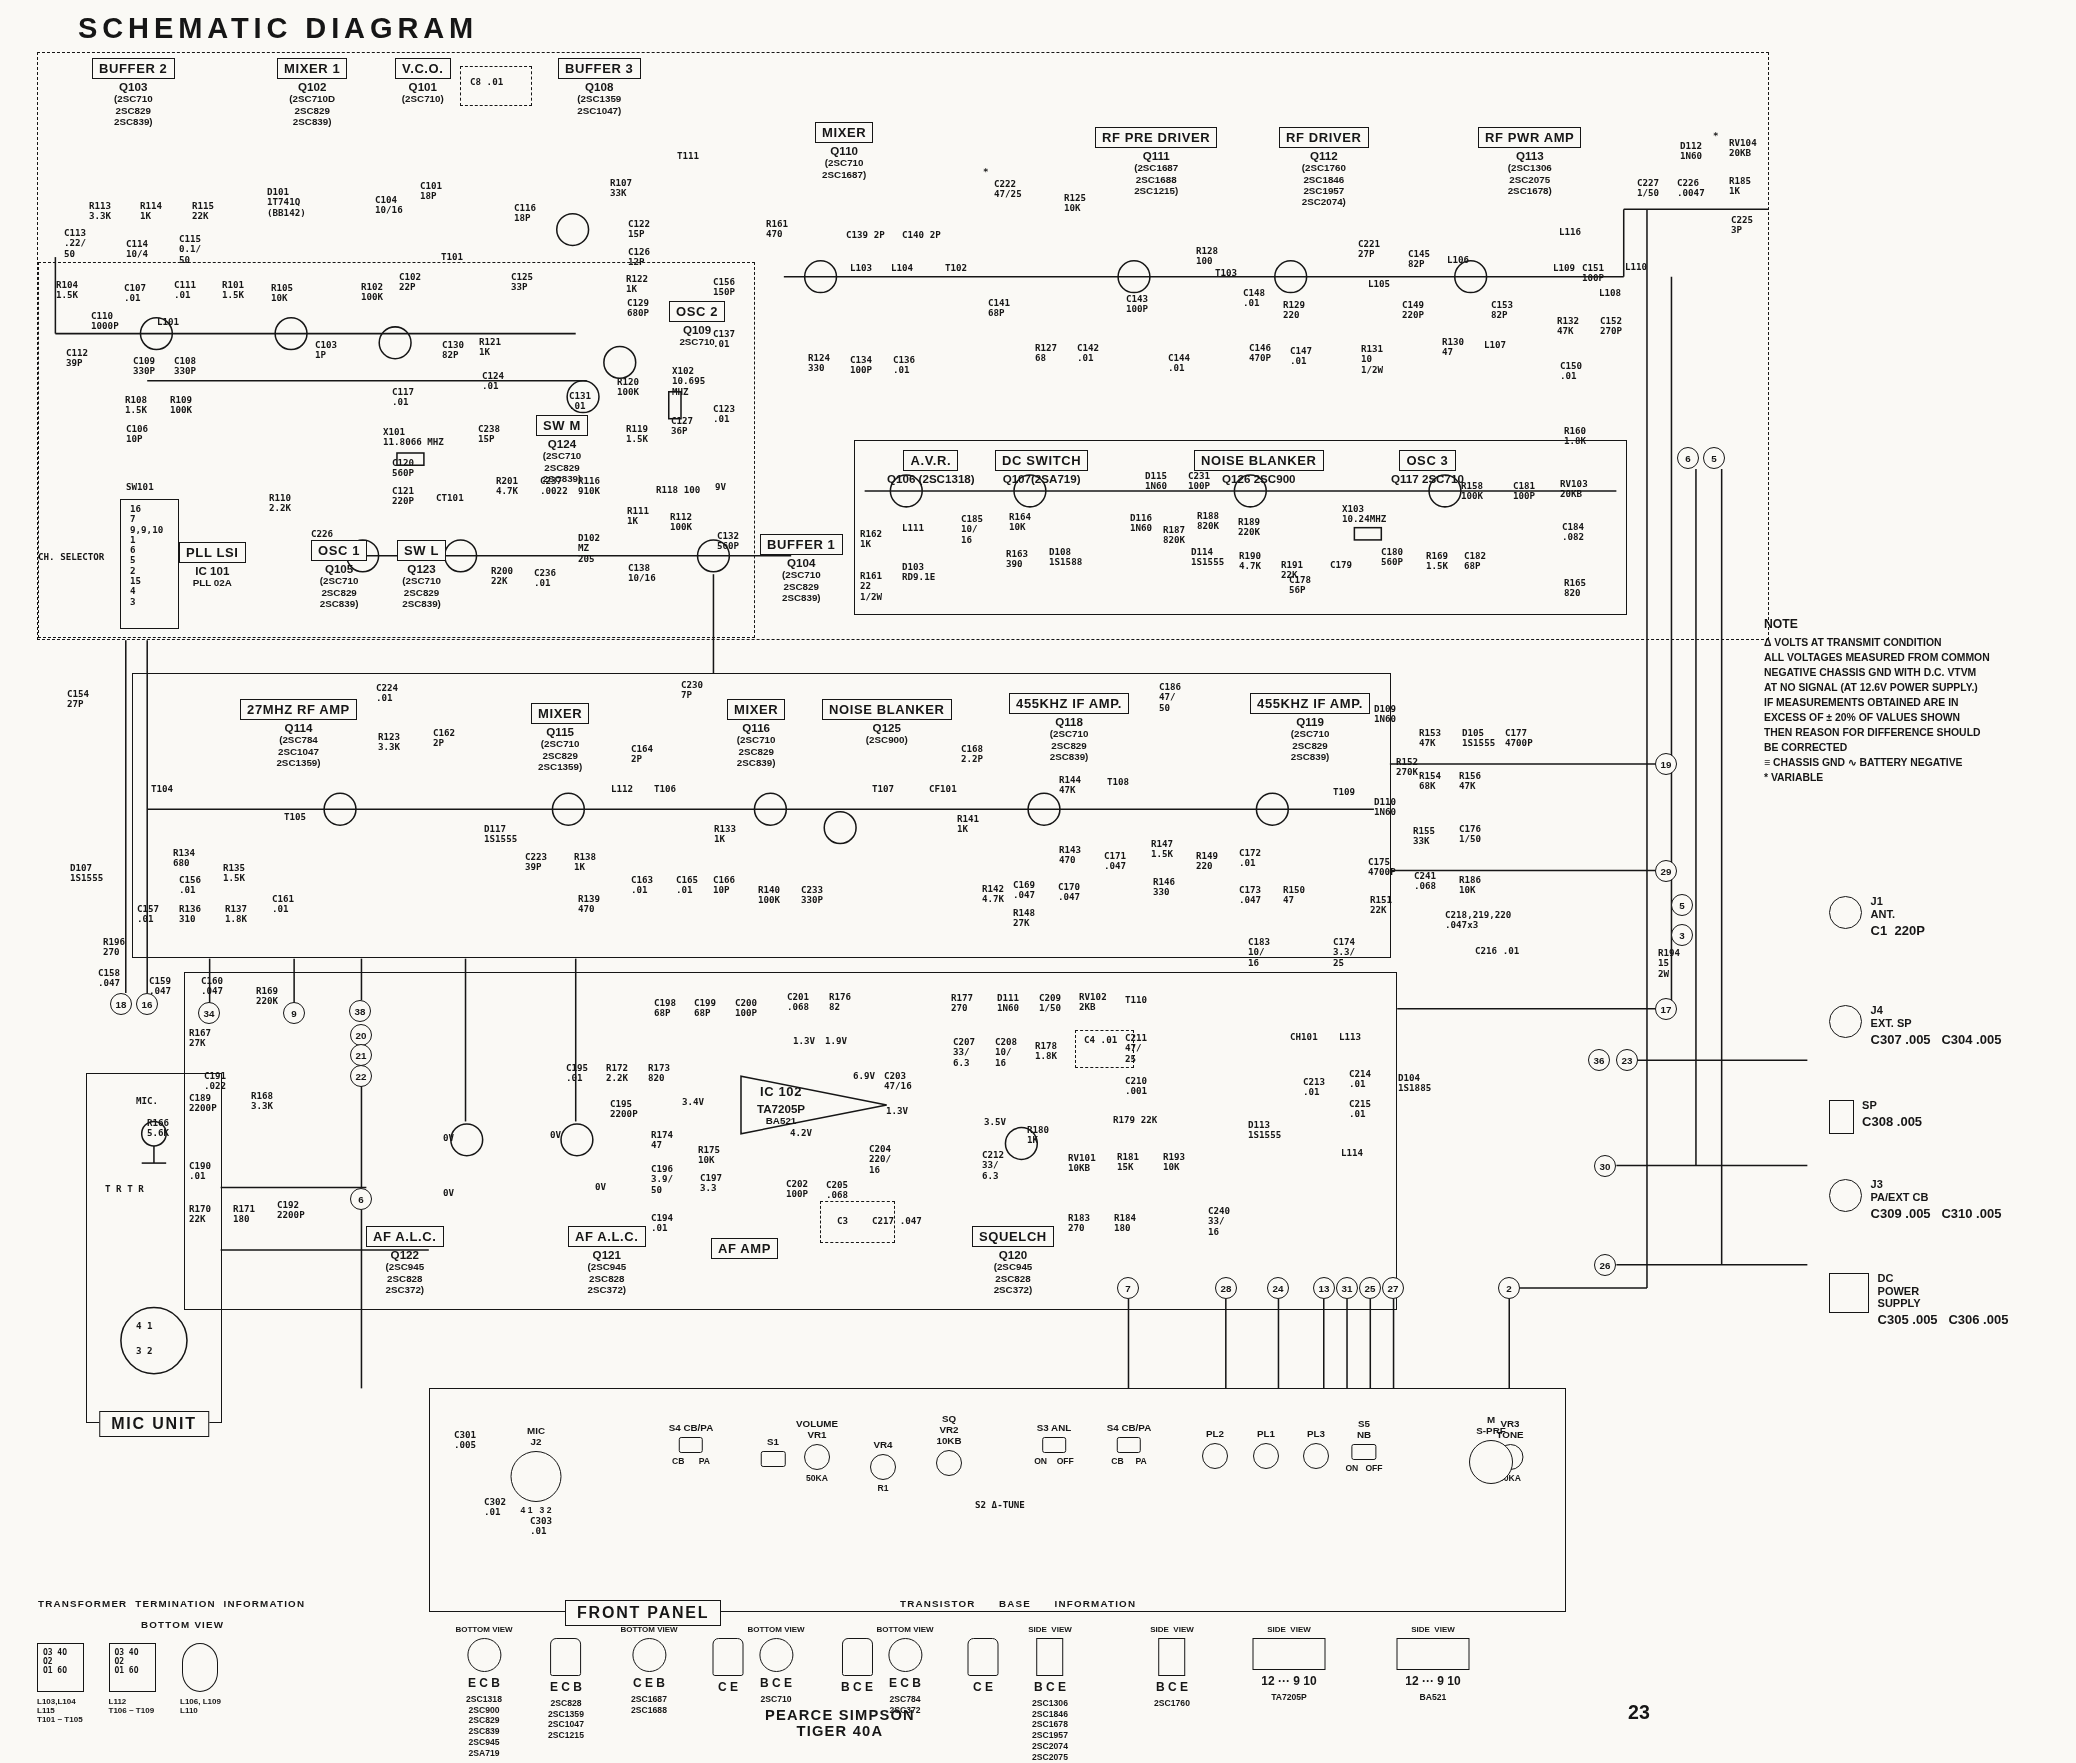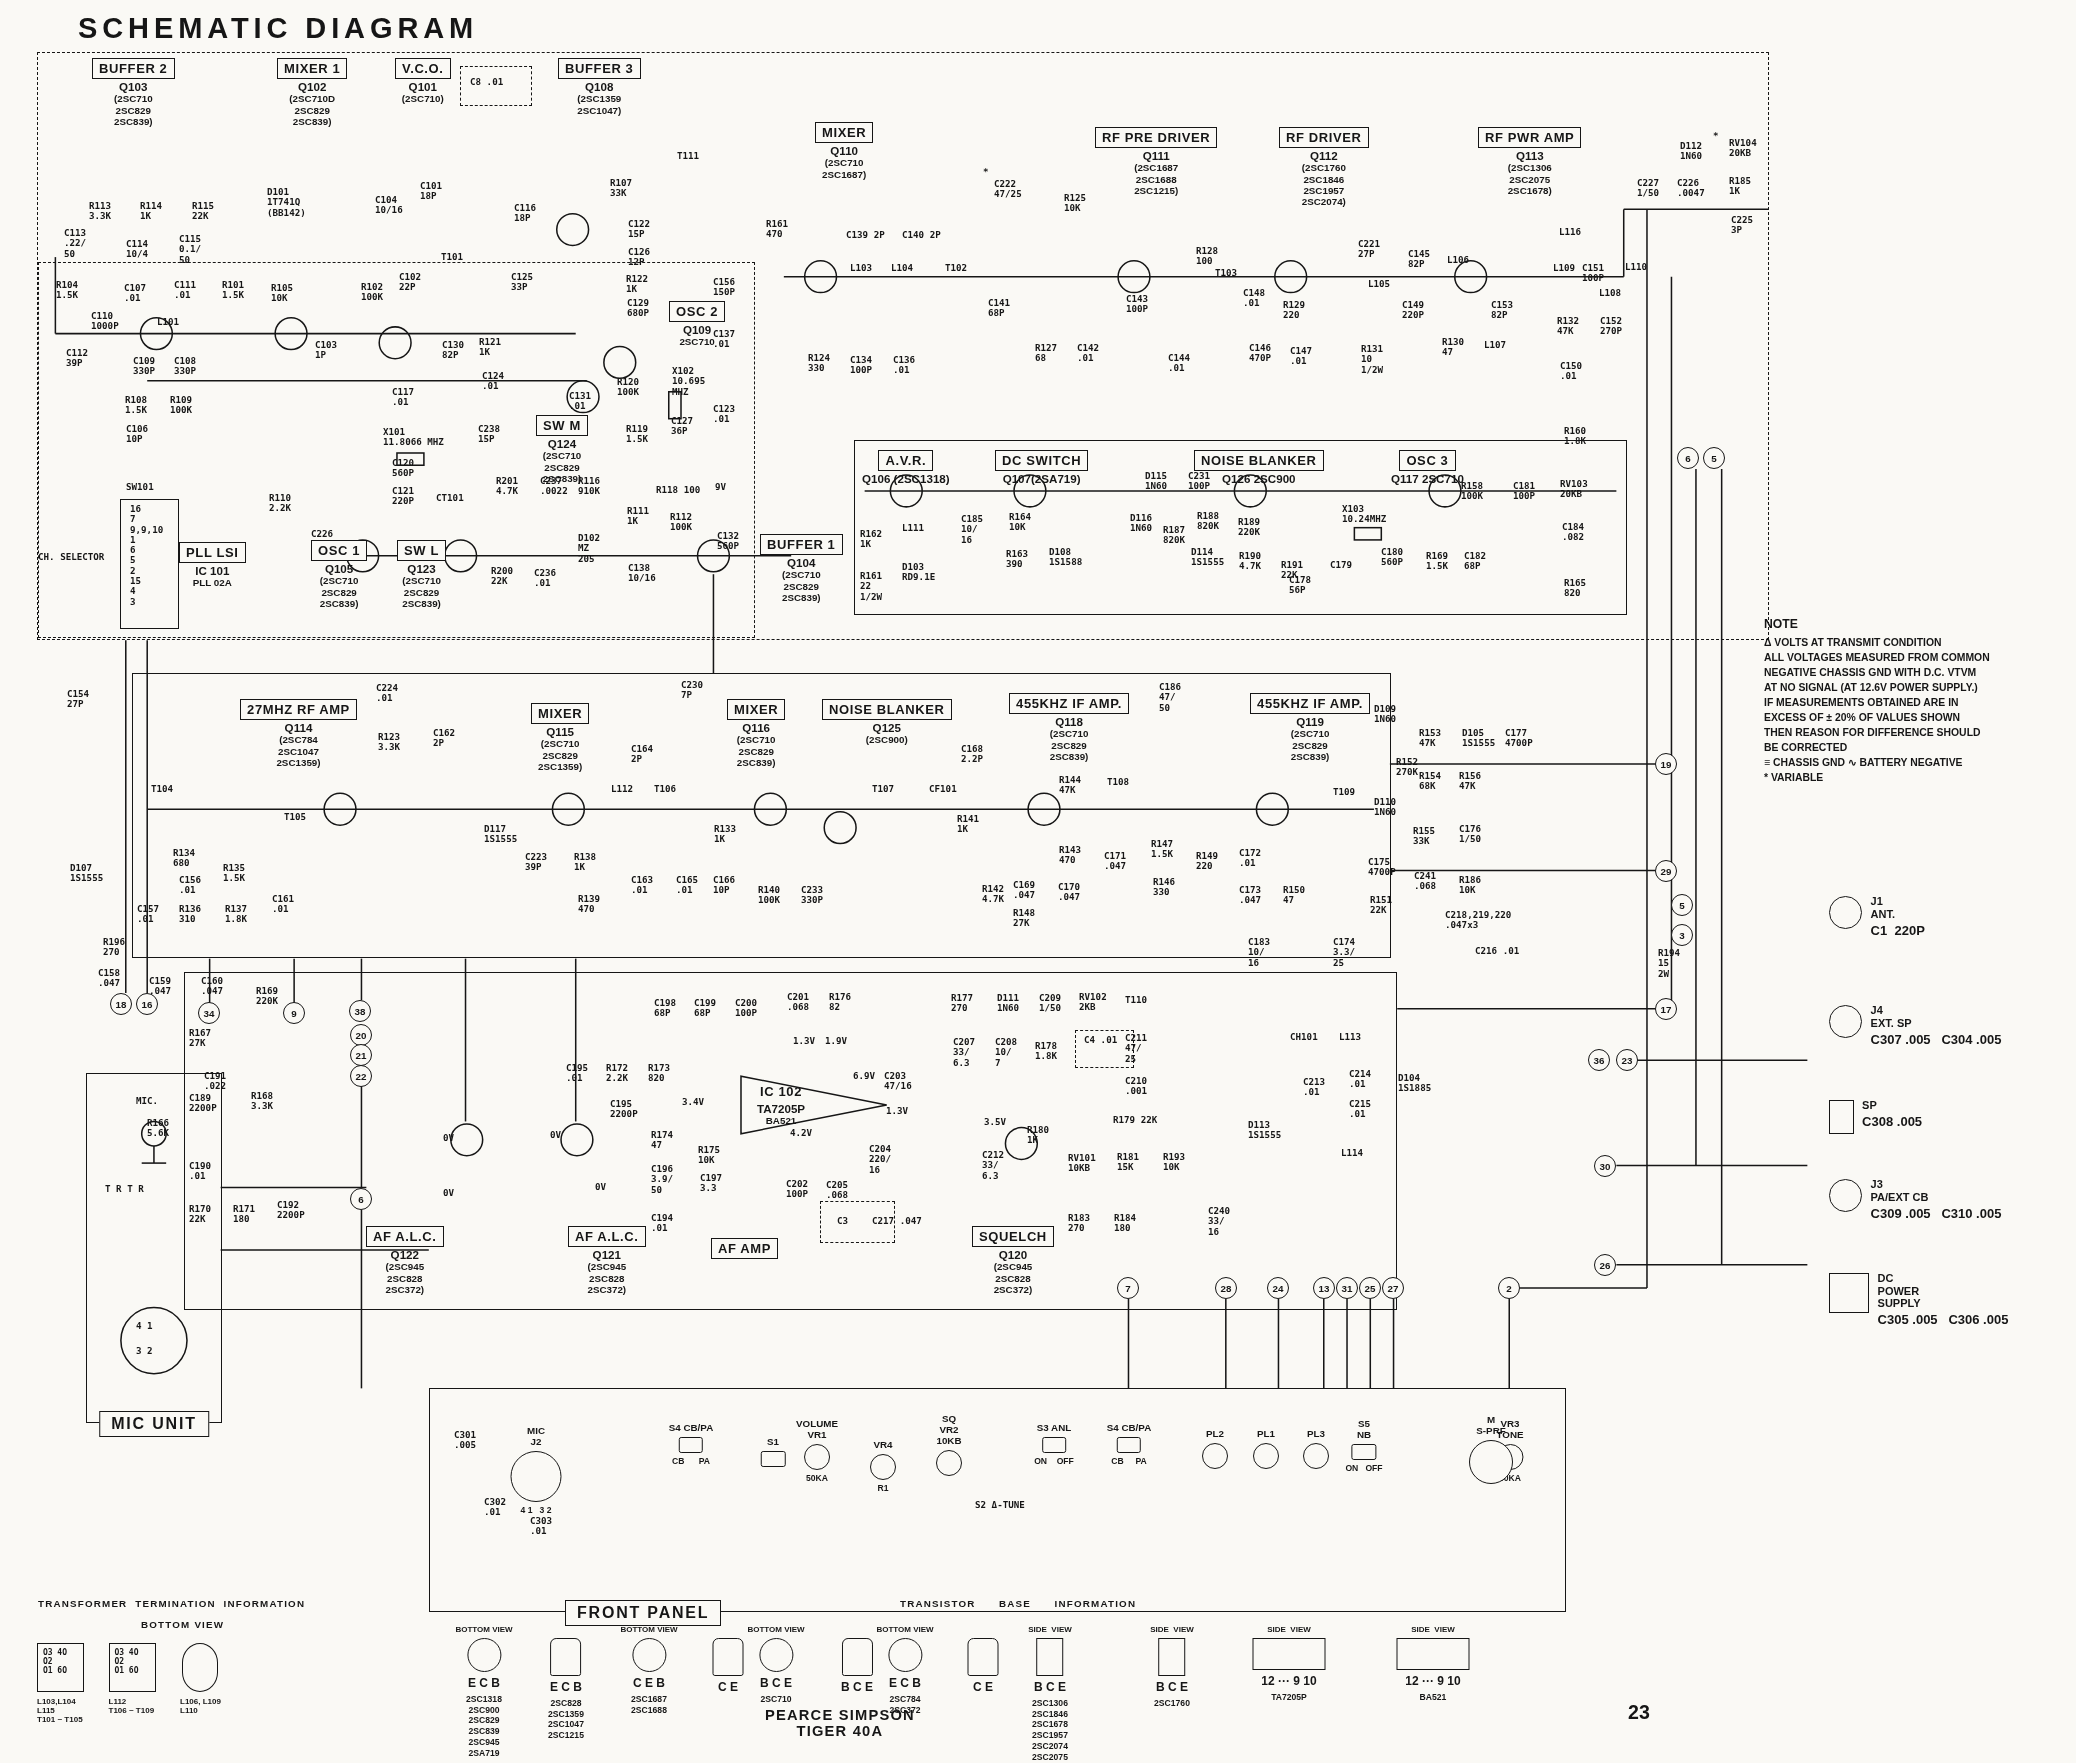--- a/index.html
+++ b/index.html
@@ -216,21 +216,21 @@
     <div class="block" style="left: 92px; top: 58px;"><div class="block-title">BUFFER 2</div><div class="block-des">Q103</div><div class="block-part">(2SC710</div><div class="block-part">2SC829</div><div class="block-part">2SC839)</div></div>
     <div class="block" style="left: 277px; top: 58px;"><div class="block-title">MIXER 1</div><div class="block-des">Q102</div><div class="block-part">(2SC710D</div><div class="block-part">2SC829</div><div class="block-part">2SC839)</div></div>
     <div class="block" style="left: 395px; top: 58px;"><div class="block-title">V.C.O.</div><div class="block-des">Q101</div><div class="block-part">(2SC710)</div></div>
     <div class="block" style="left: 558px; top: 58px;"><div class="block-title">BUFFER 3</div><div class="block-des">Q108</div><div class="block-part">(2SC1359</div><div class="block-part">2SC1047)</div></div>
     <div class="block" style="left: 815px; top: 122px;"><div class="block-title">MIXER</div><div class="block-des">Q110</div><div class="block-part">(2SC710</div><div class="block-part">2SC1687)</div></div>
     <div class="block" style="left: 1095px; top: 127px;"><div class="block-title">RF PRE DRIVER</div><div class="block-des">Q111</div><div class="block-part">(2SC1687</div><div class="block-part">2SC1688</div><div class="block-part">2SC1215)</div></div>
     <div class="block" style="left: 1279px; top: 127px;"><div class="block-title">RF DRIVER</div><div class="block-des">Q112</div><div class="block-part">(2SC1760</div><div class="block-part">2SC1846</div><div class="block-part">2SC1957</div><div class="block-part">2SC2074)</div></div>
     <div class="block" style="left: 1478px; top: 127px;"><div class="block-title">RF PWR AMP</div><div class="block-des">Q113</div><div class="block-part">(2SC1306</div><div class="block-part">2SC2075</div><div class="block-part">2SC1678)</div></div>
     <div class="block" style="left: 669px; top: 301px;"><div class="block-title">OSC 2</div><div class="block-des">Q109</div><div class="block-part">2SC710</div></div>
     <div class="block" style="left: 536px; top: 415px;"><div class="block-title">SW M</div><div class="block-des">Q124</div><div class="block-part">(2SC710</div><div class="block-part">2SC829</div><div class="block-part">2SC839)</div></div>
-    <div class="block" style="left: 862px; top: 450px;"><div class="block-title">A.V.R.</div><div class="block-des">Q106 (2SC1318)</div></div>
+    <div class="block" style="left: 887px; top: 450px;"><div class="block-title">A.V.R.</div><div class="block-des">Q106 (2SC1318)</div></div>
     <div class="block" style="left: 995px; top: 450px;"><div class="block-title">DC SWITCH</div><div class="block-des">Q107(2SA719)</div></div>
     <div class="block" style="left: 1194px; top: 450px;"><div class="block-title">NOISE BLANKER</div><div class="block-des">Q126  2SC900</div></div>
     <div class="block" style="left: 1391px; top: 450px;"><div class="block-title">OSC 3</div><div class="block-des">Q117  2SC710</div></div>
     <div class="block" style="left: 311px; top: 540px;"><div class="block-title">OSC 1</div><div class="block-des">Q105</div><div class="block-part">(2SC710</div><div class="block-part">2SC829</div><div class="block-part">2SC839)</div></div>
     <div class="block" style="left: 397px; top: 540px;"><div class="block-title">SW L</div><div class="block-des">Q123</div><div class="block-part">(2SC710</div><div class="block-part">2SC829</div><div class="block-part">2SC839)</div></div>
     <div class="block" style="left: 760px; top: 534px;"><div class="block-title">BUFFER 1</div><div class="block-des">Q104</div><div class="block-part">(2SC710</div><div class="block-part">2SC829</div><div class="block-part">2SC839)</div></div>
     <div class="block" style="left: 179px; top: 542px;"><div class="block-title">PLL LSI</div><div class="block-des">IC 101</div><div class="block-part">PLL 02A</div></div>
     <div class="block" style="left: 240px; top: 699px;"><div class="block-title">27MHZ RF AMP</div><div class="block-des">Q114</div><div class="block-part">(2SC784</div><div class="block-part">2SC1047</div><div class="block-part">2SC1359)</div></div>
     <div class="block" style="left: 531px; top: 703px;"><div class="block-title">MIXER</div><div class="block-des">Q115</div><div class="block-part">(2SC710</div><div class="block-part">2SC829</div><div class="block-part">2SC1359)</div></div>
     <div class="block" style="left: 727px; top: 699px;"><div class="block-title">MIXER</div><div class="block-des">Q116</div><div class="block-part">(2SC710</div><div class="block-part">2SC829</div><div class="block-part">2SC839)</div></div>
@@ -724,21 +724,21 @@
     <div class="lbl" style="left: 1039px; top: 993px;">C209
 1/50</div>
     <div class="lbl" style="left: 1079px; top: 992px;">RV102
 2KB</div>
     <div class="lbl" style="left: 1125px; top: 995px;">T110</div>
     <div class="lbl" style="left: 953px; top: 1037px;">C207
 33/
 6.3</div>
     <div class="lbl" style="left: 995px; top: 1037px;">C208
 10/
-7</div>
+16</div>
     <div class="lbl" style="left: 1035px; top: 1041px;">R178
 1.8K</div>
     <div class="lbl" style="left: 1084px; top: 1035px;">C4  .01</div>
     <div class="lbl" style="left: 1125px; top: 1033px;">C211
 47/
 25</div>
     <div class="lbl" style="left: 1125px; top: 1076px;">C210
 .001</div>
     <div class="lbl" style="left: 837px; top: 1216px;">C3</div>
     <div class="lbl" style="left: 872px; top: 1216px;">C217  .047</div>

